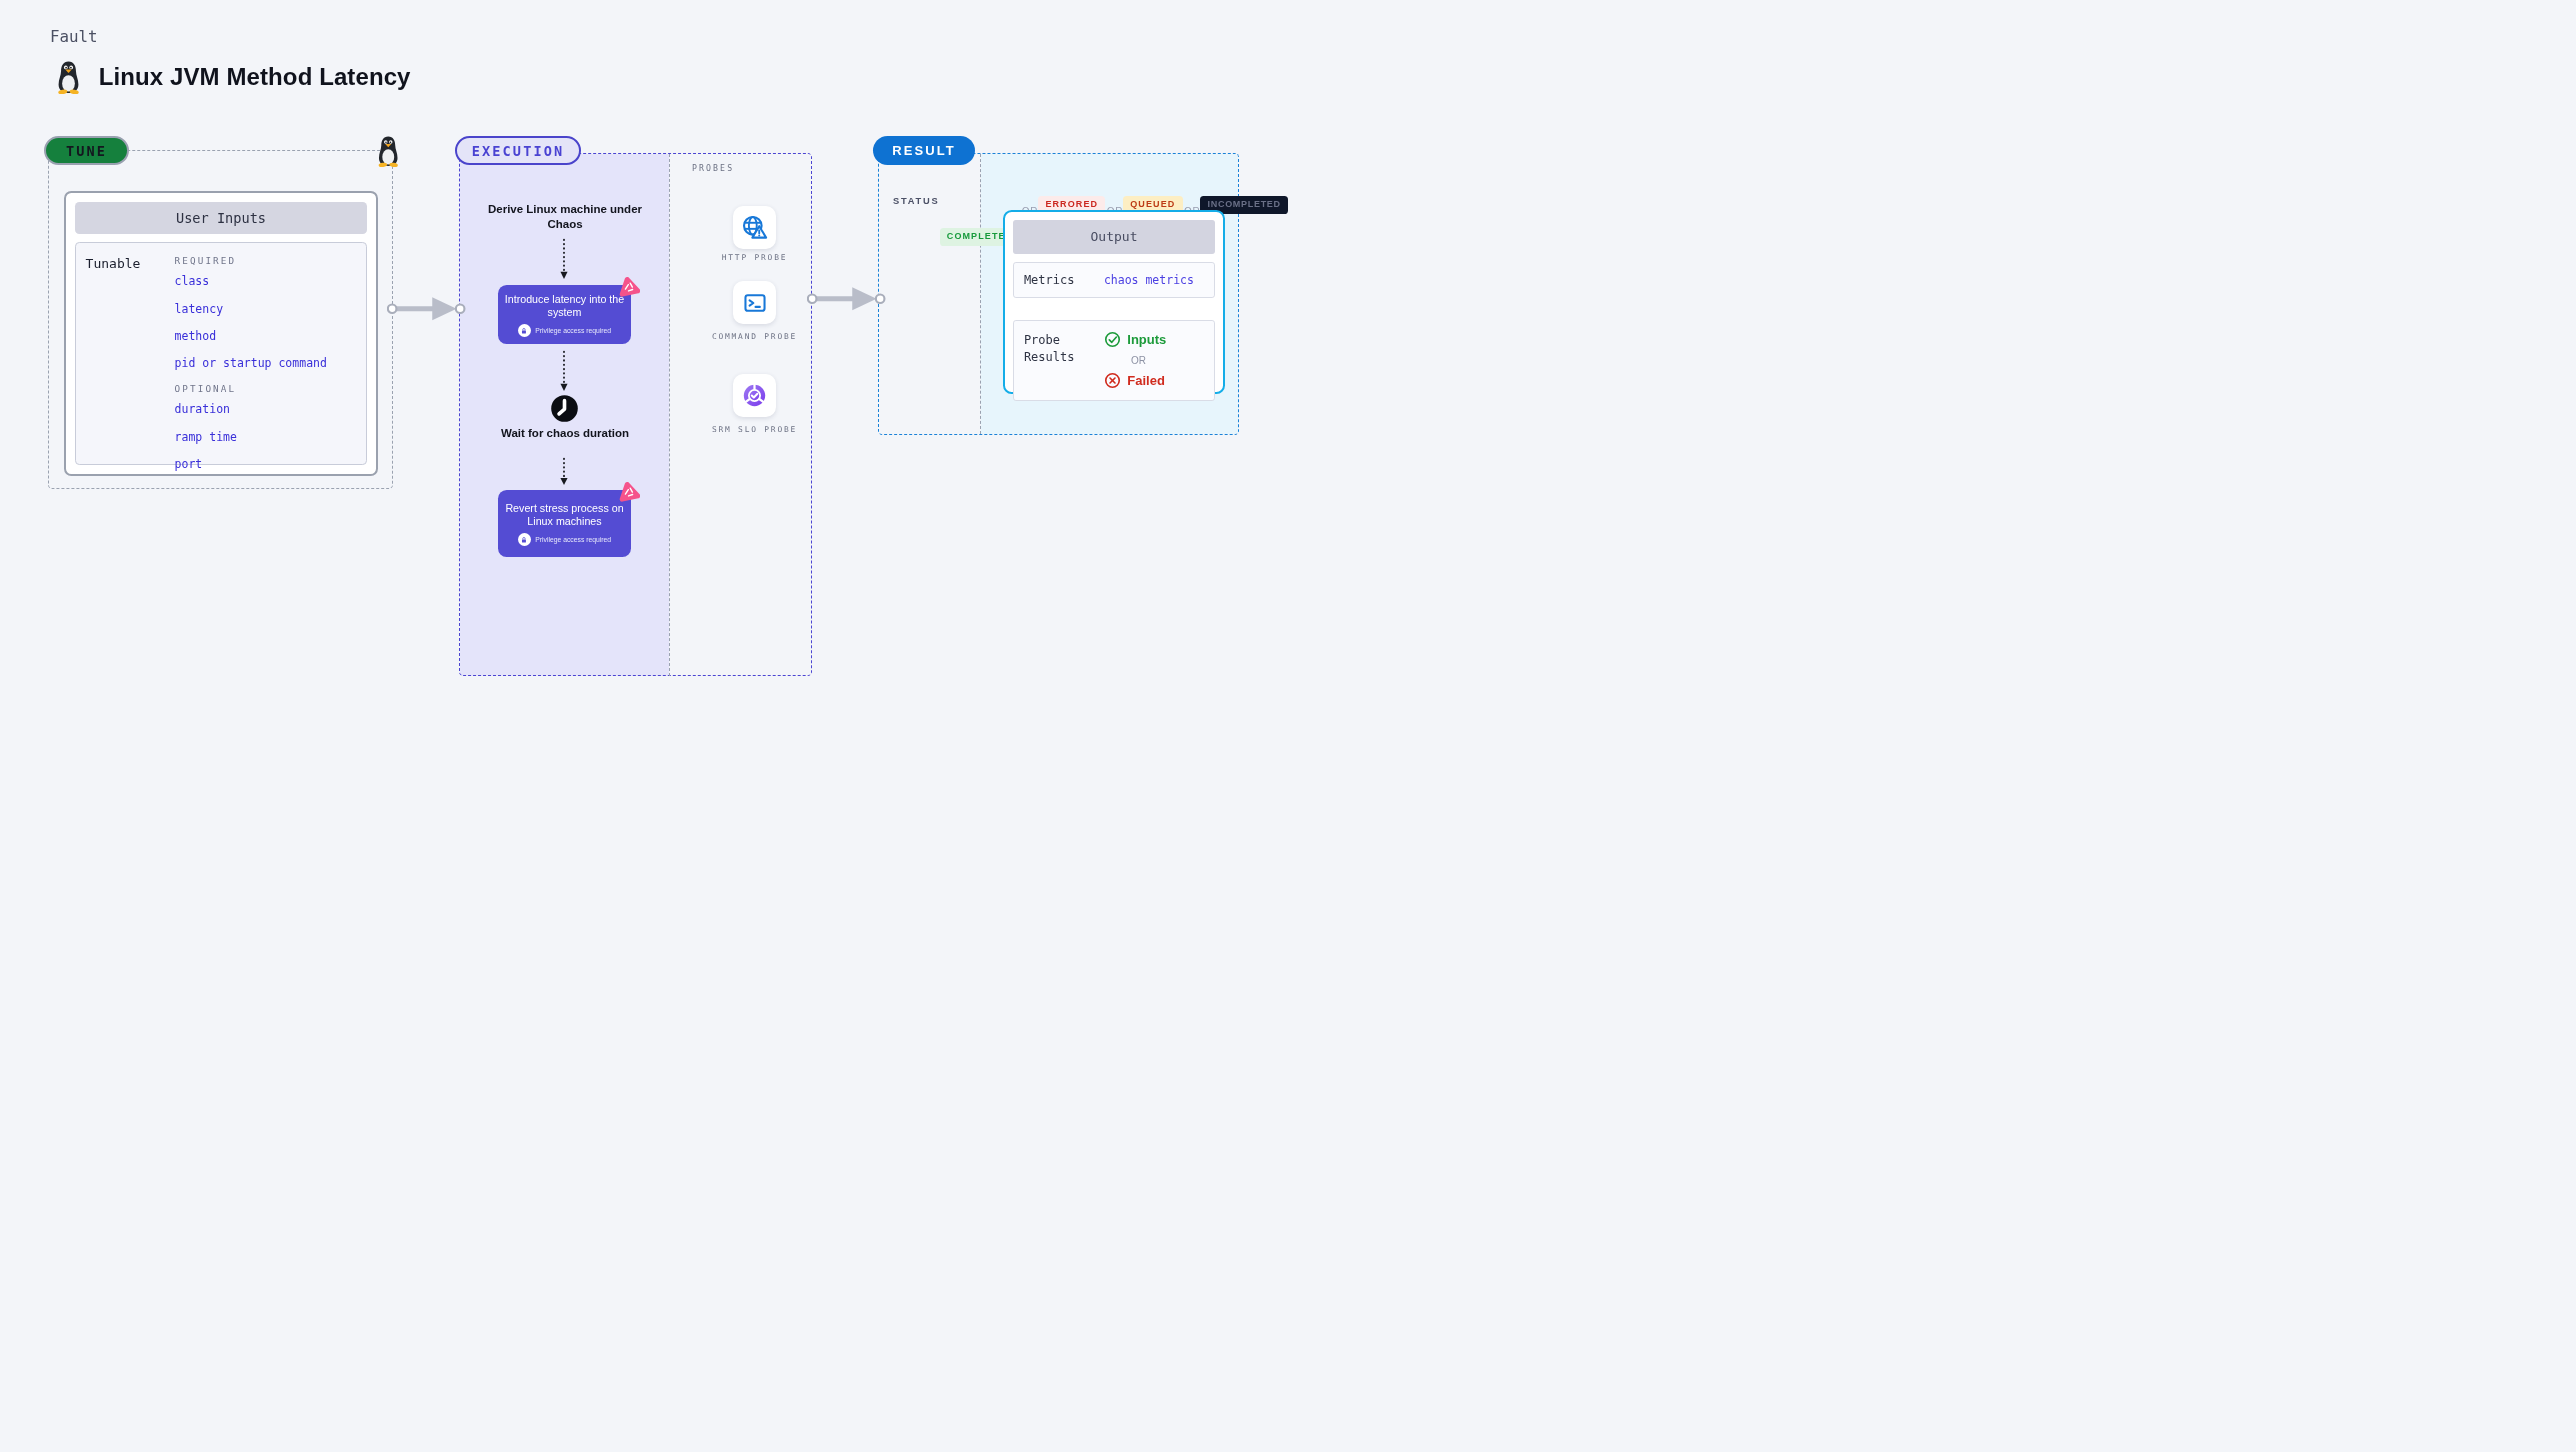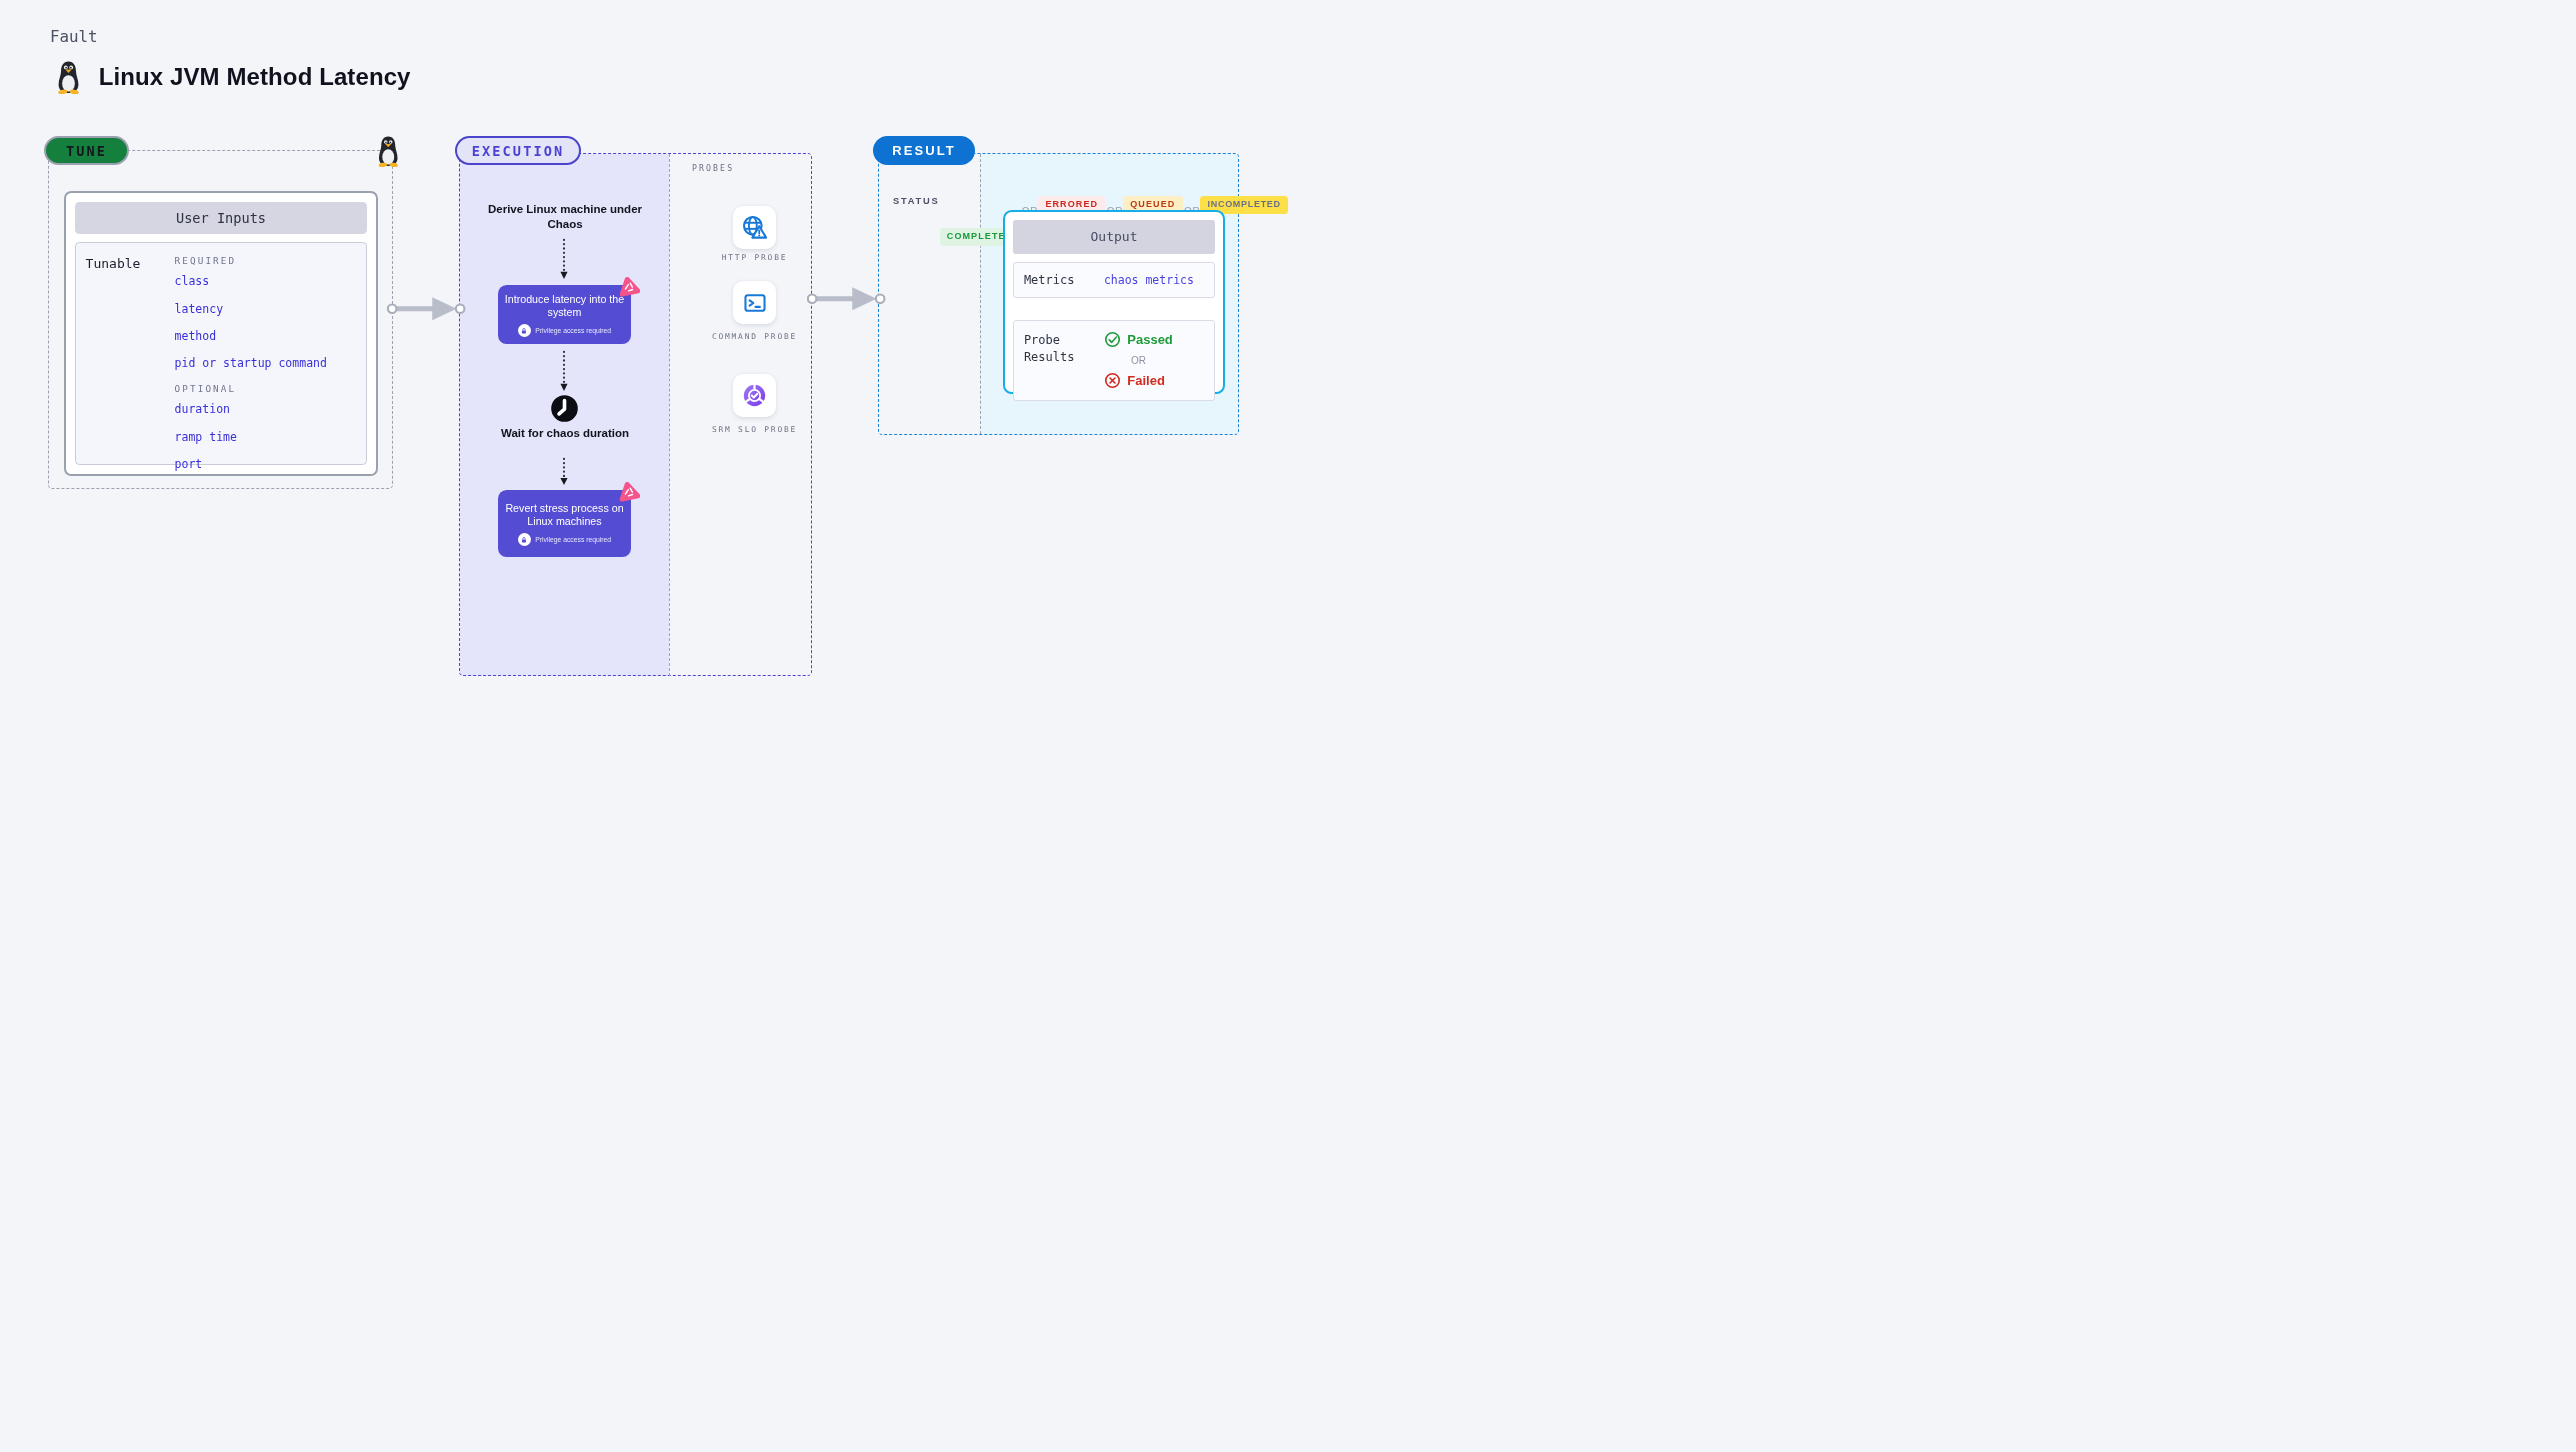--- a/index.html
+++ b/index.html
@@ -65,21 +65,21 @@
   .probe-label{position:absolute;left:690px;width:129px;text-align:center;font-size:7.9px;letter-spacing:1.8px;
                color:#6d7284;line-height:12px;z-index:3;}
 
   
   .status-col{position:absolute;left:893px;top:196px;width:83px;z-index:3;display:flex;flex-direction:row;align-items:flex-start;}
   .status-header{font-size:9.3px;font-weight:bold;letter-spacing:1.8px;color:#4b5066;margin-bottom:13.6px;}
   .badge{font-size:9px;font-weight:bold;letter-spacing:1.1px;padding:4.3px 7.2px;border-radius:3.6px;line-height:1;}
   .b-green{background:#def3e2;color:#179a3c;margin-top:32px;}
   .b-red{background:#fcebea;color:#cb271f;}
   .b-yellow{background:#fdeec3;color:#bc3b16;}
-  .b-gray{background:#fde047;color:#6a7087;letter-spacing:0.7px;}
+  .b-gray{background:#0f172a;color:#6a7087;letter-spacing:0.7px;}
   .or-txt{font-size:10px;color:#989daf;margin:10px 0 10px 1.4px;letter-spacing:0.7px;}
 
   .output-card{position:absolute;left:1003px;top:210px;width:222px;height:184px;background:#fff;border:2.1px solid #14ade8;
                border-radius:8.6px;box-sizing:border-box;padding:7.9px;z-index:3;}
   .output-header{height:34px;background:#d3d4e0;border-radius:2.9px;display:flex;align-items:center;justify-content:center;
                  font-size:13px;color:#484c61;}
   .out-row{background:#fafbfe;border:1.1px solid #d9dce6;border-radius:2.9px;box-sizing:border-box;display:flex;}
   .row-metrics{margin-top:7.9px;height:36px;align-items:center;}
   .row-probe{margin-top:22px;height:81px;}
   .out-col1{width:90px;padding-left:10px;font-size:12px;color:#2e3343;box-sizing:border-box;}
@@ -299,21 +299,21 @@
       <div class="metrics-value mono">chaos metrics</div>
     </div>
     <div class="out-row row-probe">
       <div class="out-col1 mono probe-col1">Probe Results</div>
       <div class="out-col2">
         <div class="pf-row">
           <svg width="17" height="17" viewBox="0 0 24 24">
             <circle cx="12" cy="12" r="9.5" fill="none" stroke="#1d9b3b" stroke-width="2.3"></circle>
             <polyline points="7.5,12.5 11,16 17.5,8.5" fill="none" stroke="#1d9b3b" stroke-width="2.3" stroke-linecap="round" stroke-linejoin="round"></polyline>
           </svg>
-          <span class="pf-txt passed">Passed</span>
+          <span class="pf-txt passed">Inputs</span>
         </div>
         <div class="out-or">OR</div>
         <div class="pf-row">
           <svg width="17" height="17" viewBox="0 0 24 24">
             <circle cx="12" cy="12" r="9.5" fill="none" stroke="#d02b1e" stroke-width="2.3"></circle>
             <line x1="8.5" y1="8.5" x2="15.5" y2="15.5" stroke="#d02b1e" stroke-width="2.3" stroke-linecap="round"></line>
             <line x1="15.5" y1="8.5" x2="8.5" y2="15.5" stroke="#d02b1e" stroke-width="2.3" stroke-linecap="round"></line>
           </svg>
           <span class="pf-txt failed">Failed</span>
         </div>

